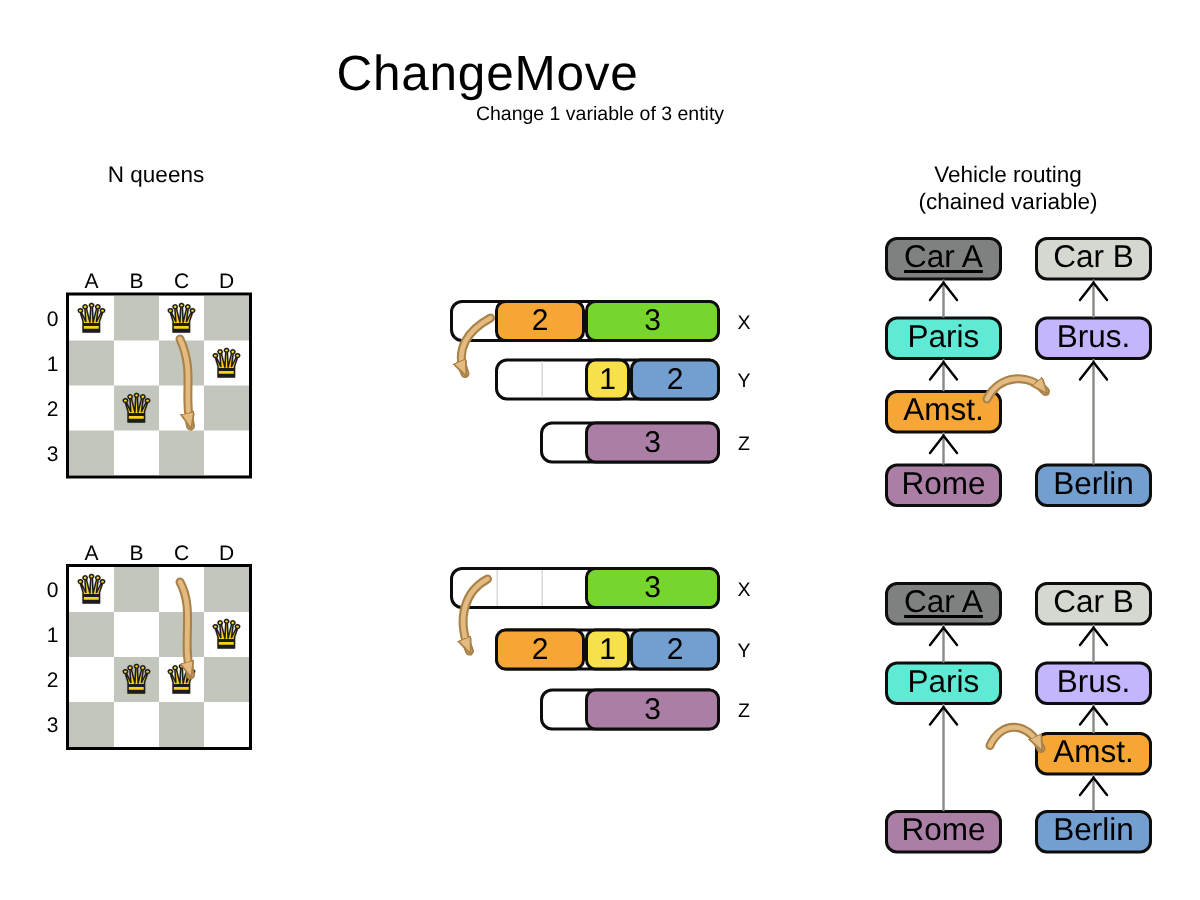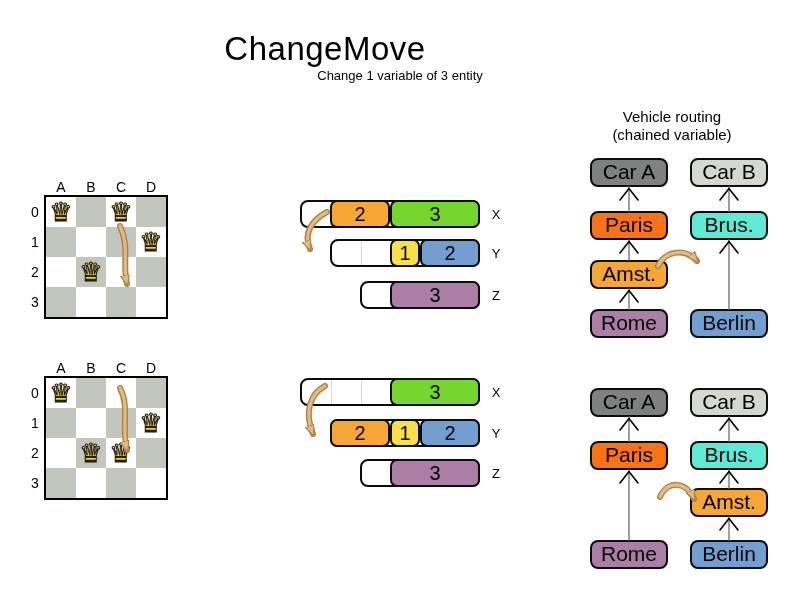--- a/index.html
+++ b/index.html
@@ -26,37 +26,38 @@
        text-align:center;font-size:20px;line-height:24px;}
   .seg.orange{background:#f5a635;}
   .seg.green{background:#77d62e;}
   .seg.yellow{background:#f7e04a;}
   .seg.blue{background:#729fcf;}
   .seg.purple{background:#ab7ea6;}
   .xyz{font-size:13px;width:14px;text-align:center;}
   
   .vbox{width:78px;height:29px;border:2px solid #0d0d0d;border-radius:8px;box-sizing:border-box;
         text-align:center;font-size:21px;line-height:24px;}
-  .vbox.cara{background:#7f8080;}
+  .vbox.cara{background:#7f8080;text-decoration:underline;}
   .vbox.carb{background:#d5d8d0;}
-  .vbox.yellow{background:#f97316;}
-  .vbox.green{background:#5eead4;}
+  .vbox.yellow{background:#5eead4;}
+  .vbox.green{background:#c4b5fd;}
   .vbox.orange{background:#f5a635;}
   .vbox.purple{background:#ab7ea6;}
   .vbox.blue{background:#729fcf;}
   #arrows{position:absolute;left:0;top:0;z-index:8;pointer-events:none;}
   .layer{z-index:2;}
 </style>
 </head>
 <body>
 
 <div id="canvas">
 
   <div class="abs title">ChangeMove</div>
   <div class="abs subtitle">Change 1 variable of 3 entity</div>
+  <div class="abs colhdr" style="left:24px;top:108px;width:160px;">N queens</div>
   <div class="abs colhdr" style="left:592px;top:126px;width:160px;">(chained variable)</div>
   <div class="abs colhdr" style="left:592px;top:108px;width:160px;">Vehicle routing</div>
 
   <div class="abs blab" style="left:46px;top:179px;">A</div>
   <div class="abs blab" style="left:76px;top:179px;">B</div>
   <div class="abs blab" style="left:106px;top:179px;">C</div>
   <div class="abs blab" style="left:136px;top:179px;">D</div>
   <div class="abs rlab" style="left:27px;top:204px;">0</div>
   <div class="abs rlab" style="left:27px;top:234px;">1</div>
   <div class="abs rlab" style="left:27px;top:264px;">2</div>

